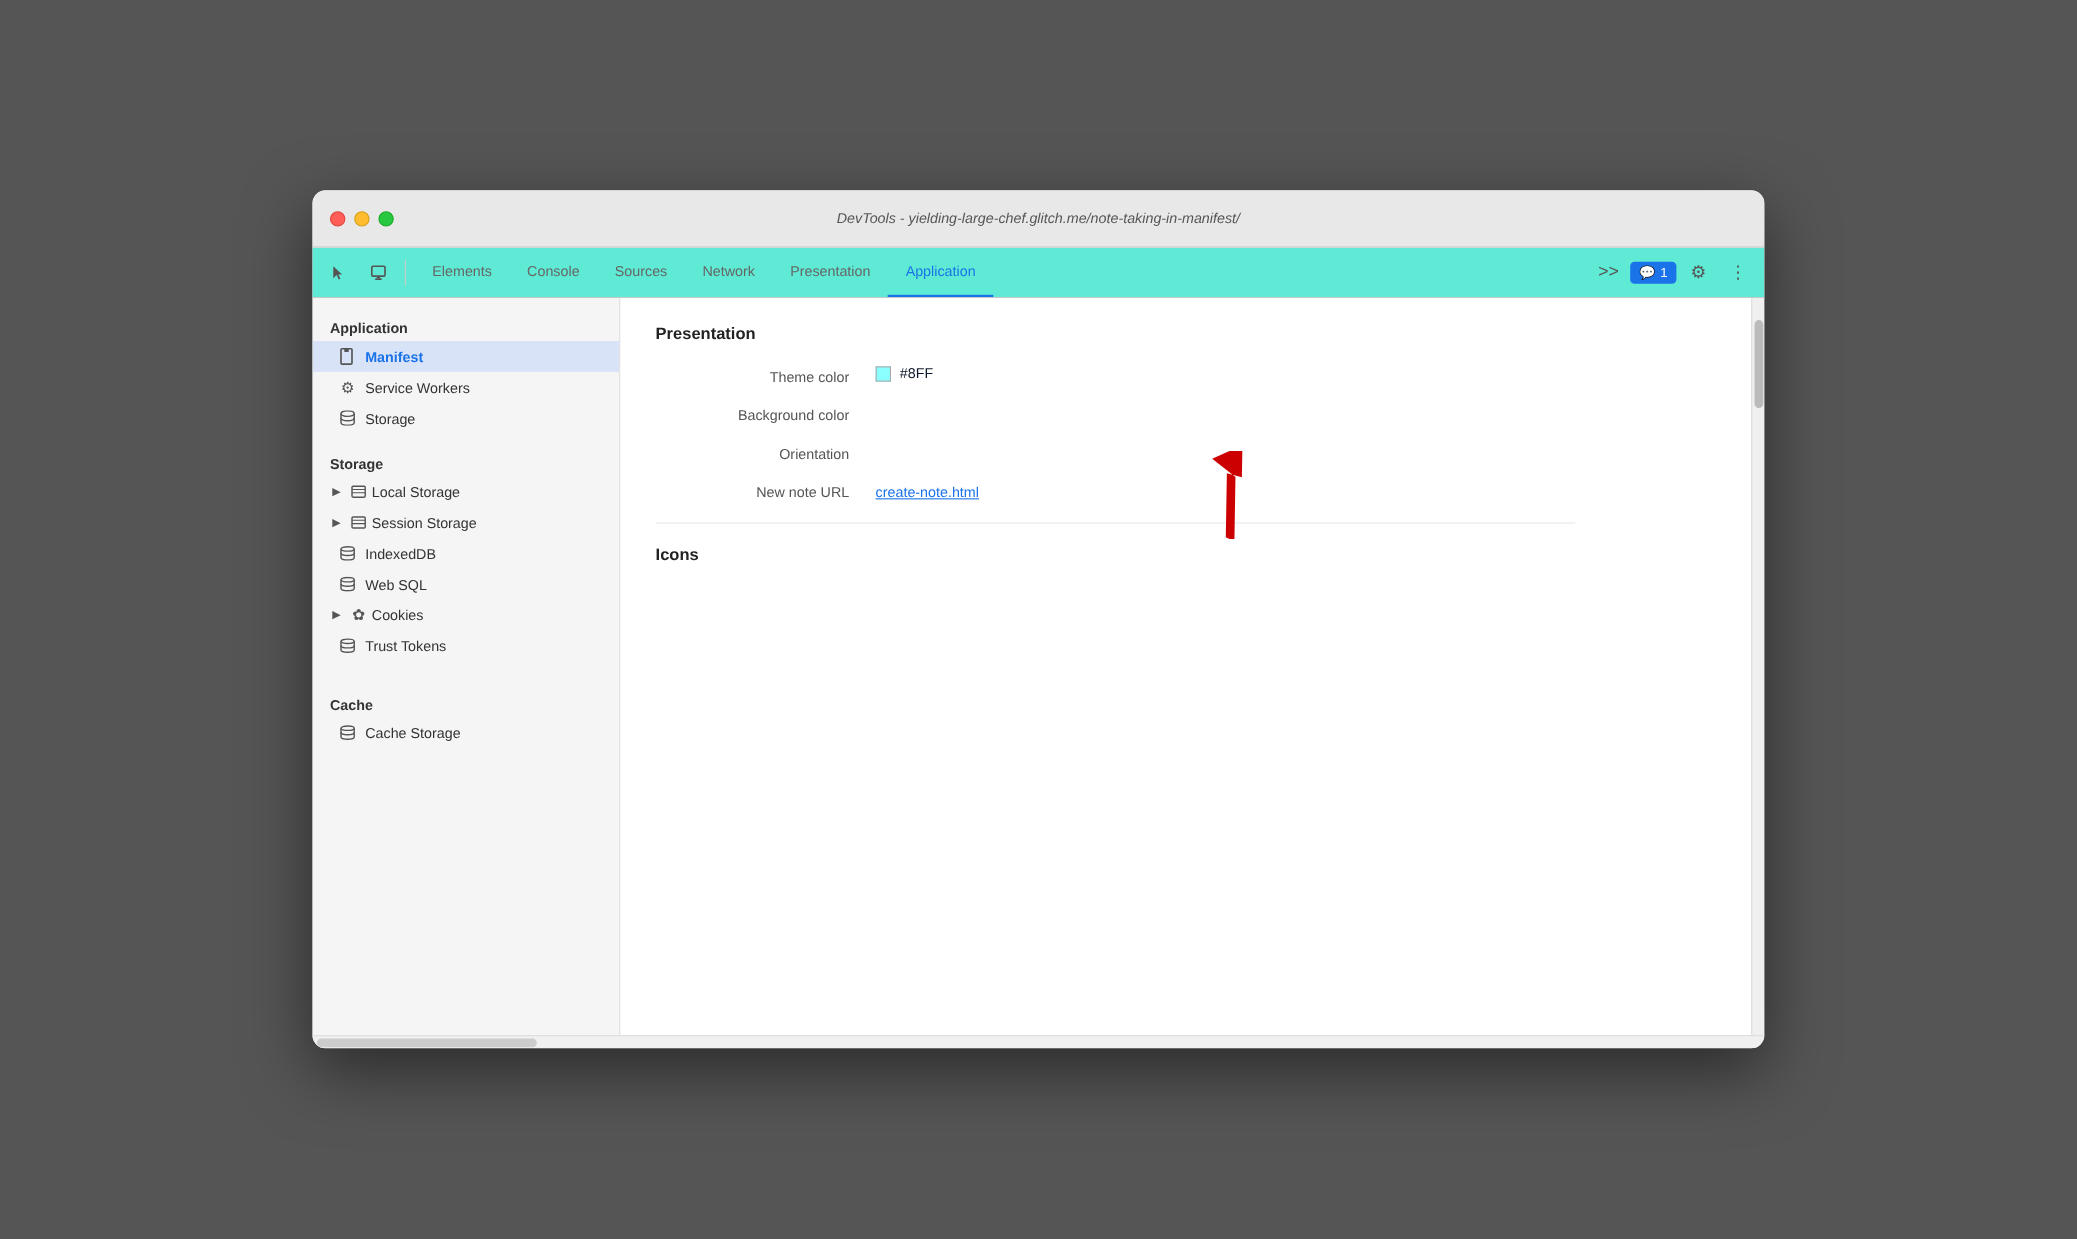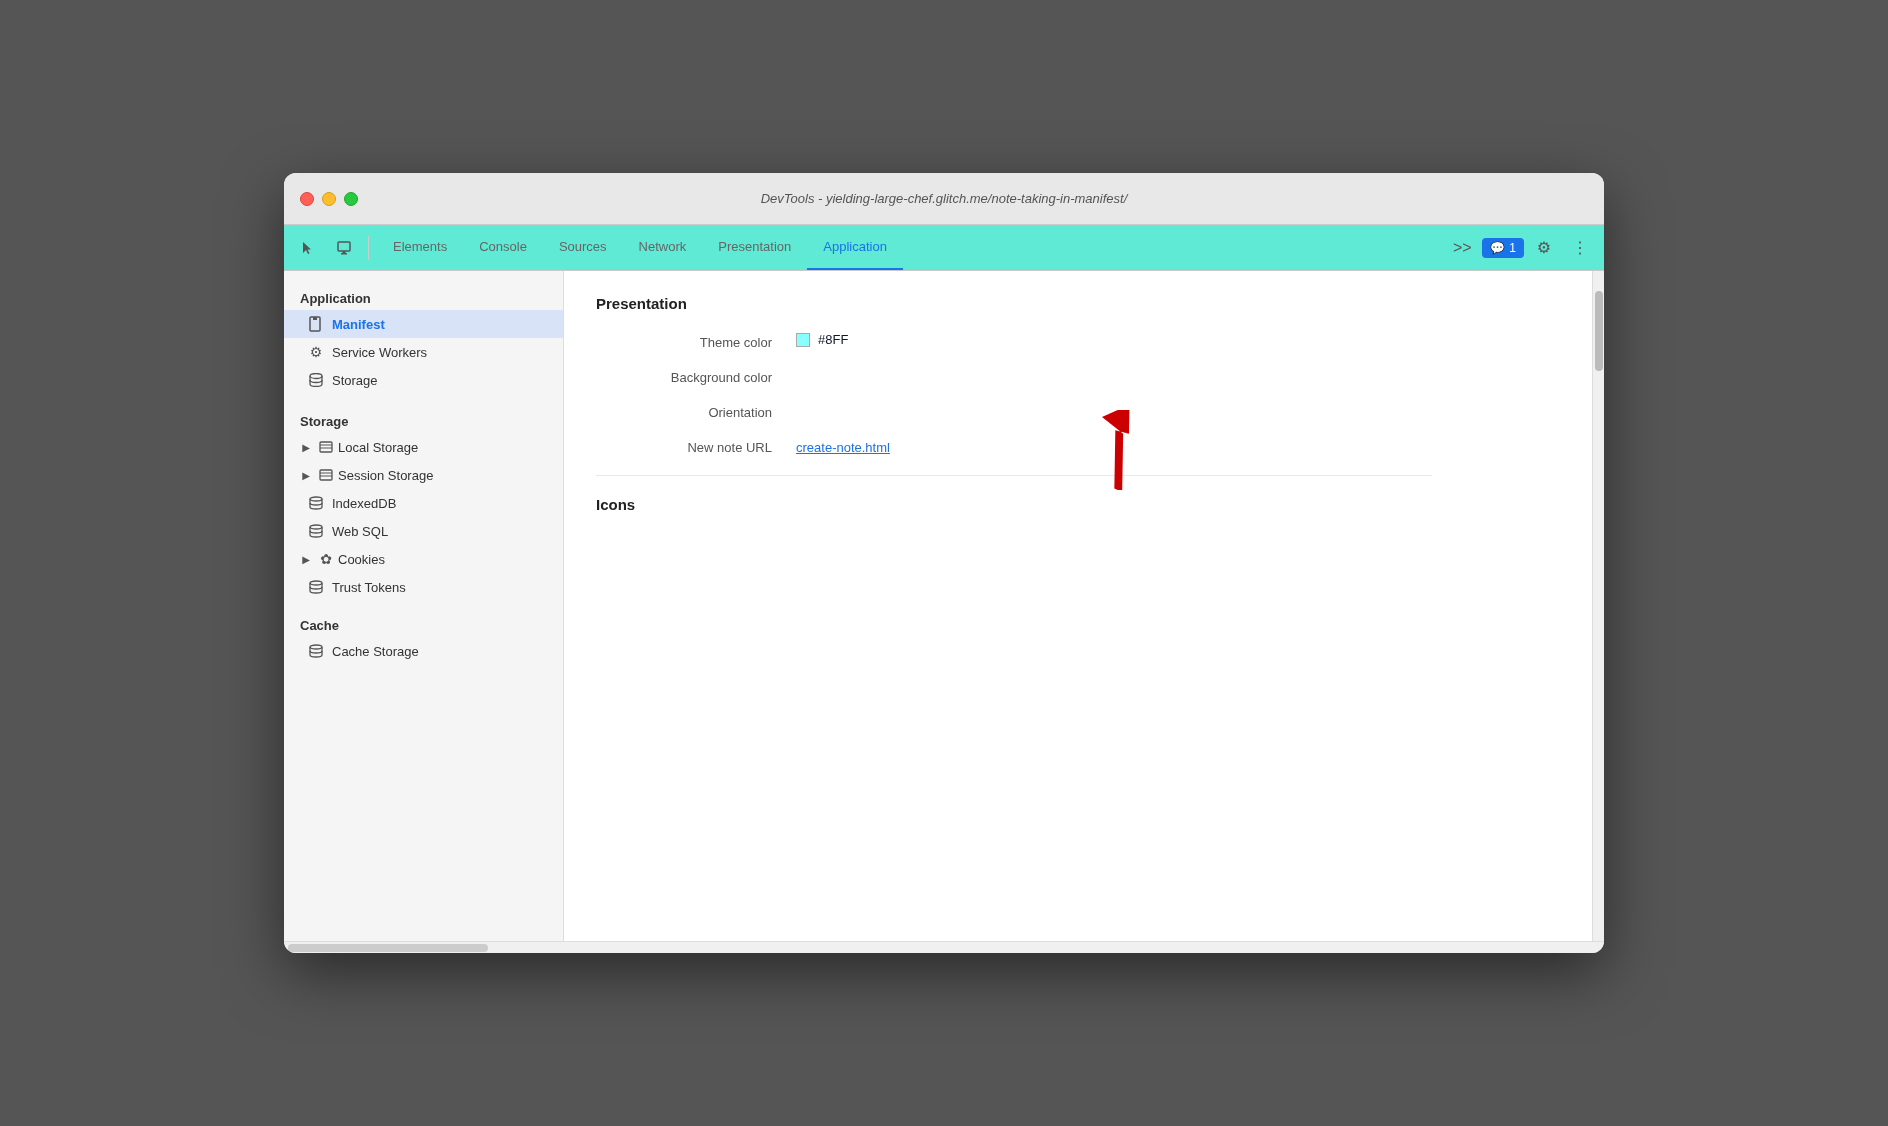--- a/index.html
+++ b/index.html
@@ -420,21 +420,21 @@
         <span class="sidebar-icon">
           <svg width="16" height="14" viewBox="0 0 16 14">
             <ellipse cx="8" cy="3" rx="6" ry="2" fill="none" stroke="#555" stroke-width="1.3"></ellipse>
             <path d="M2 3 L2 7 Q2 9 8 9 Q14 9 14 7 L14 3" fill="none" stroke="#555" stroke-width="1.3"></path>
             <path d="M2 7 L2 11 Q2 13 8 13 Q14 13 14 11 L14 7" fill="none" stroke="#555" stroke-width="1.3"></path>
           </svg>
         </span>
         <span class="sidebar-item-label">Trust Tokens</span>
       </div>
 
-      <div class="sidebar-section-label" style="margin-top: 9px;">Cache</div>
+      <div class="sidebar-section-label" style="margin-top: 24px;">Cache</div>
 
       <div class="sidebar-item">
         <span class="sidebar-icon">
           <svg width="16" height="14" viewBox="0 0 16 14">
             <ellipse cx="8" cy="3" rx="6" ry="2" fill="none" stroke="#555" stroke-width="1.3"></ellipse>
             <path d="M2 3 L2 7 Q2 9 8 9 Q14 9 14 7 L14 3" fill="none" stroke="#555" stroke-width="1.3"></path>
             <path d="M2 7 L2 11 Q2 13 8 13 Q14 13 14 11 L14 7" fill="none" stroke="#555" stroke-width="1.3"></path>
           </svg>
         </span>
         <span class="sidebar-item-label">Cache Storage</span>

